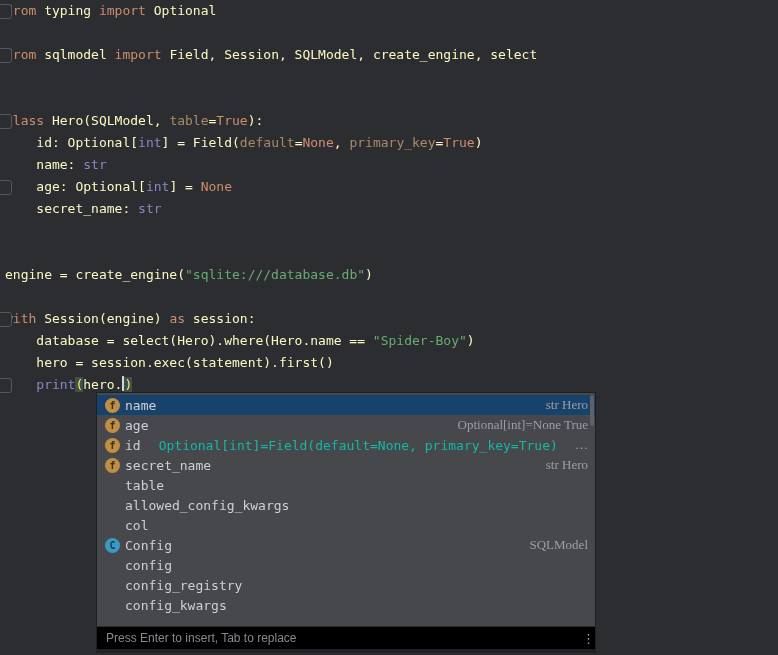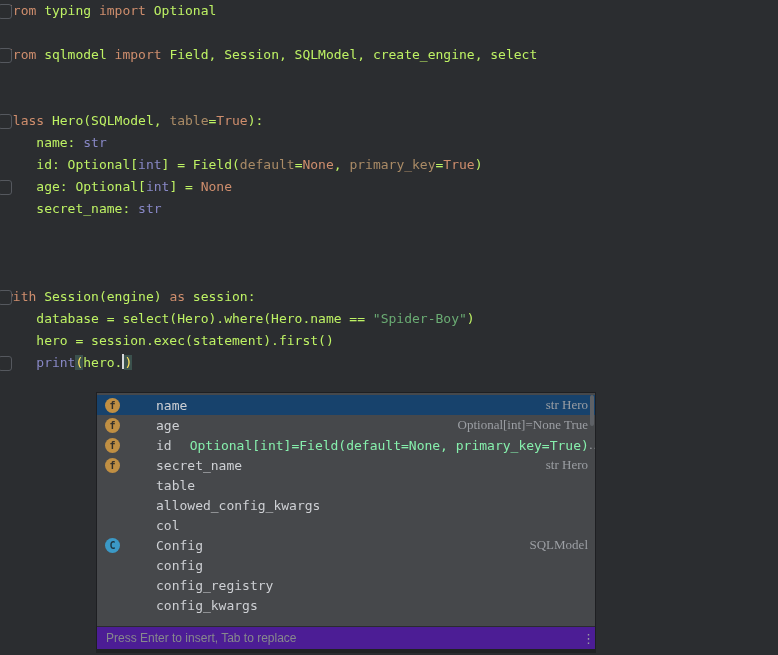--- a/index.html
+++ b/index.html
@@ -12,21 +12,21 @@
   #editor{
     position:absolute;inset:0;padding-left:5px;
     font-size:13px;line-height:22px;
   }
   .line{height:22px;position:relative;white-space:pre;}
   .gmark{
     position:absolute;left:-7px;top:4px;width:12px;height:13px;
     border:1px solid #55585E;border-radius:3px;background:#2B2D30;
   }
   .t-k{color:#CF8E6D;}          
-  .t-d{color:#bef264;}          
+  .t-d{color:#fef9c3;}          
   .t-b{color:#8888C6;}          
   .t-p{color:#AA8B66;}          
   .t-s{color:#6AAB73;}          
   .t-m{color:#FFE45E;background:#3B514D;} 
   .caret{
     display:inline-block;width:2px;height:15px;background:#D4D6DA;
     vertical-align:-2px;
   }
   
   #popup{
@@ -38,56 +38,57 @@
   .cp-row{display:flex;align-items:center;height:20px;padding:0 7px 0 6px;}
   .cp-row.selected{background:#17426C;}
   .cp-icon{
     width:15px;height:15px;border-radius:50%;flex:none;margin:0 5px 0 2px;
     display:flex;align-items:center;justify-content:center;
     font-size:10px;font-weight:bold;line-height:15px;
   }
   .cp-icon.empty{background:transparent;}
   .icon-field{background:#C08F43;color:#34302A;}
   .icon-class{background:#3B99C6;color:#1E3742;}
-  .cp-label{color:#CED0D4;white-space:pre;margin-left:31px;}
-  .cp-tail{color:#86efac;margin-left:18px;white-space:pre;}
+  .cp-label{color:#CED0D4;white-space:pre;}
+  .cp-tail{color:#14b8a6;margin-left:18px;white-space:pre;}
   .cp-spacer{flex:1;}
   .cp-right{color:#9C9FA4;white-space:pre;font-family:Liberation Serif, serif;}
   #cp-scroll-thumb{
     position:absolute;right:1px;top:2px;width:4px;height:31px;
     background:#5E6166;border-radius:2px;
   }
   #cp-footer{
-    flex:none;height:22px;background:#4c1d95;border-top:1px solid #2A2C2E;
+    flex:none;height:22px;background:#000000;border-top:1px solid #2A2C2E;
     display:flex;align-items:center;padding:0 0 0 9px;
     font-family:"Liberation Sans",sans-serif;font-size:12px;color:#87898D;
   }
   #cp-kebab{margin-left:auto;color:#9A9DA1;font-size:13px;cursor:pointer;
     font-family:"DejaVu Sans",sans-serif;}
   #popup-shadow{
     position:absolute;left:96px;top:649px;width:500px;height:4px;
     background:#202224;
   }
 </style>
 </head>
 <body>
 
 <div id="editor">
     <div class="line"><span class="gmark"></span><span class="t-k">from</span><span class="t-d"> typing </span><span class="t-k">import</span><span class="t-d"> Optional</span></div>
     <div class="line"></div>
     <div class="line"><span class="gmark"></span><span class="t-k">from</span><span class="t-d"> sqlmodel </span><span class="t-k">import</span><span class="t-d"> Field, Session, SQLModel, create_engine, select</span></div>
     <div class="line"></div>
     <div class="line"></div>
     <div class="line"><span class="gmark"></span><span class="t-k">class</span><span class="t-d"> Hero(SQLModel, </span><span class="t-p">table</span><span class="t-d">=</span><span class="t-k">True</span><span class="t-d">):</span></div>
+    <div class="line"><span class="t-d">    id: Optional[</span><span class="t-b">int</span><span class="t-d">] = Field(</span><span class="t-p">default</span><span class="t-d">=</span><span class="t-k">None</span><span class="t-d">, </span><span class="t-p">primary_key</span><span class="t-d">=</span><span class="t-k">True</span><span class="t-d">)</span></div>
     <div class="line"><span class="t-d">    name: </span><span class="t-b">str</span></div>
-    <div class="line"><span class="t-d">    id: Optional[</span><span class="t-b">int</span><span class="t-d">] = Field(</span><span class="t-p">default</span><span class="t-d">=</span><span class="t-k">None</span><span class="t-d">, </span><span class="t-p">primary_key</span><span class="t-d">=</span><span class="t-k">True</span><span class="t-d">)</span></div>
     <div class="line"><span class="gmark"></span><span class="t-d">    age: Optional[</span><span class="t-b">int</span><span class="t-d">] = </span><span class="t-k">None</span></div>
     <div class="line"><span class="t-d">    secret_name: </span><span class="t-b">str</span></div>
     <div class="line"></div>
     <div class="line"></div>
+    <div class="line"><span class="t-d">engine = create_engine(</span><span class="t-s">"sqlite:///database.db"</span><span class="t-d">)</span></div>
     <div class="line"></div>
     <div class="line"><span class="gmark"></span><span class="t-k">with</span><span class="t-d"> Session(engine) </span><span class="t-k">as</span><span class="t-d"> session:</span></div>
     <div class="line"><span class="t-d">    database = select(Hero).where(Hero.name == </span><span class="t-s">"Spider-Boy"</span><span class="t-d">)</span></div>
     <div class="line"><span class="t-d">    hero = session.exec(statement).first()</span></div>
     <div class="line"><span class="gmark"></span><span class="t-d">    </span><span class="t-b">print</span><span class="t-m">(</span><span class="t-d">hero.</span><span class="caret"></span><span class="t-m">)</span></div>
   </div>
 
 <div id="popup">
   <div id="cp-list">
 

